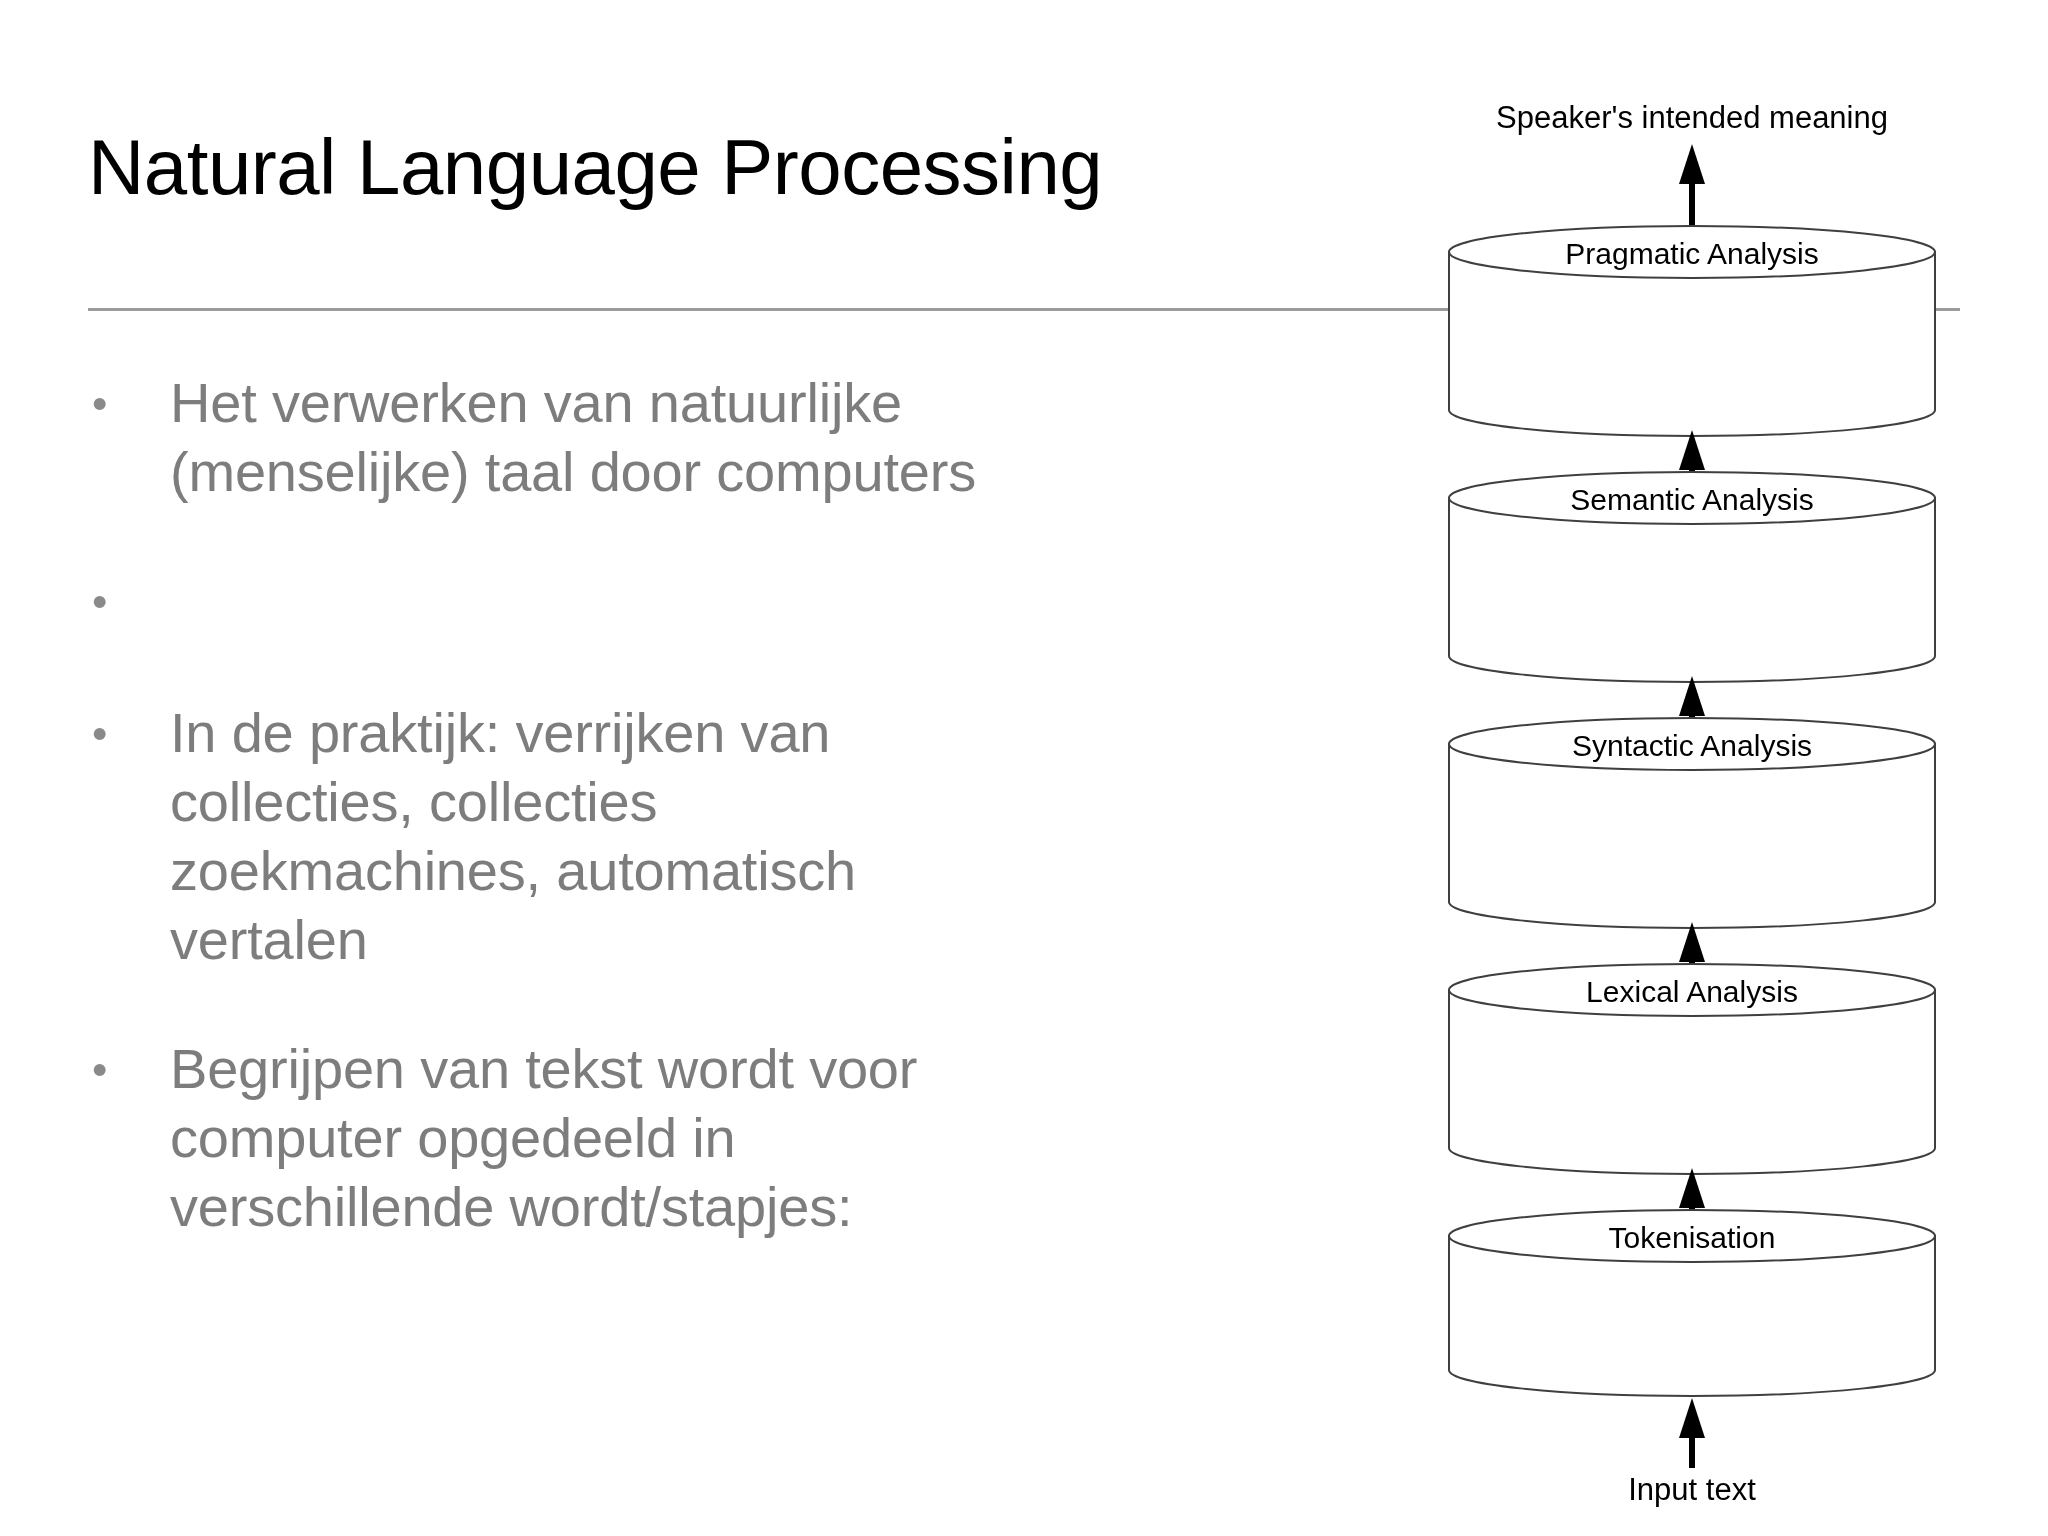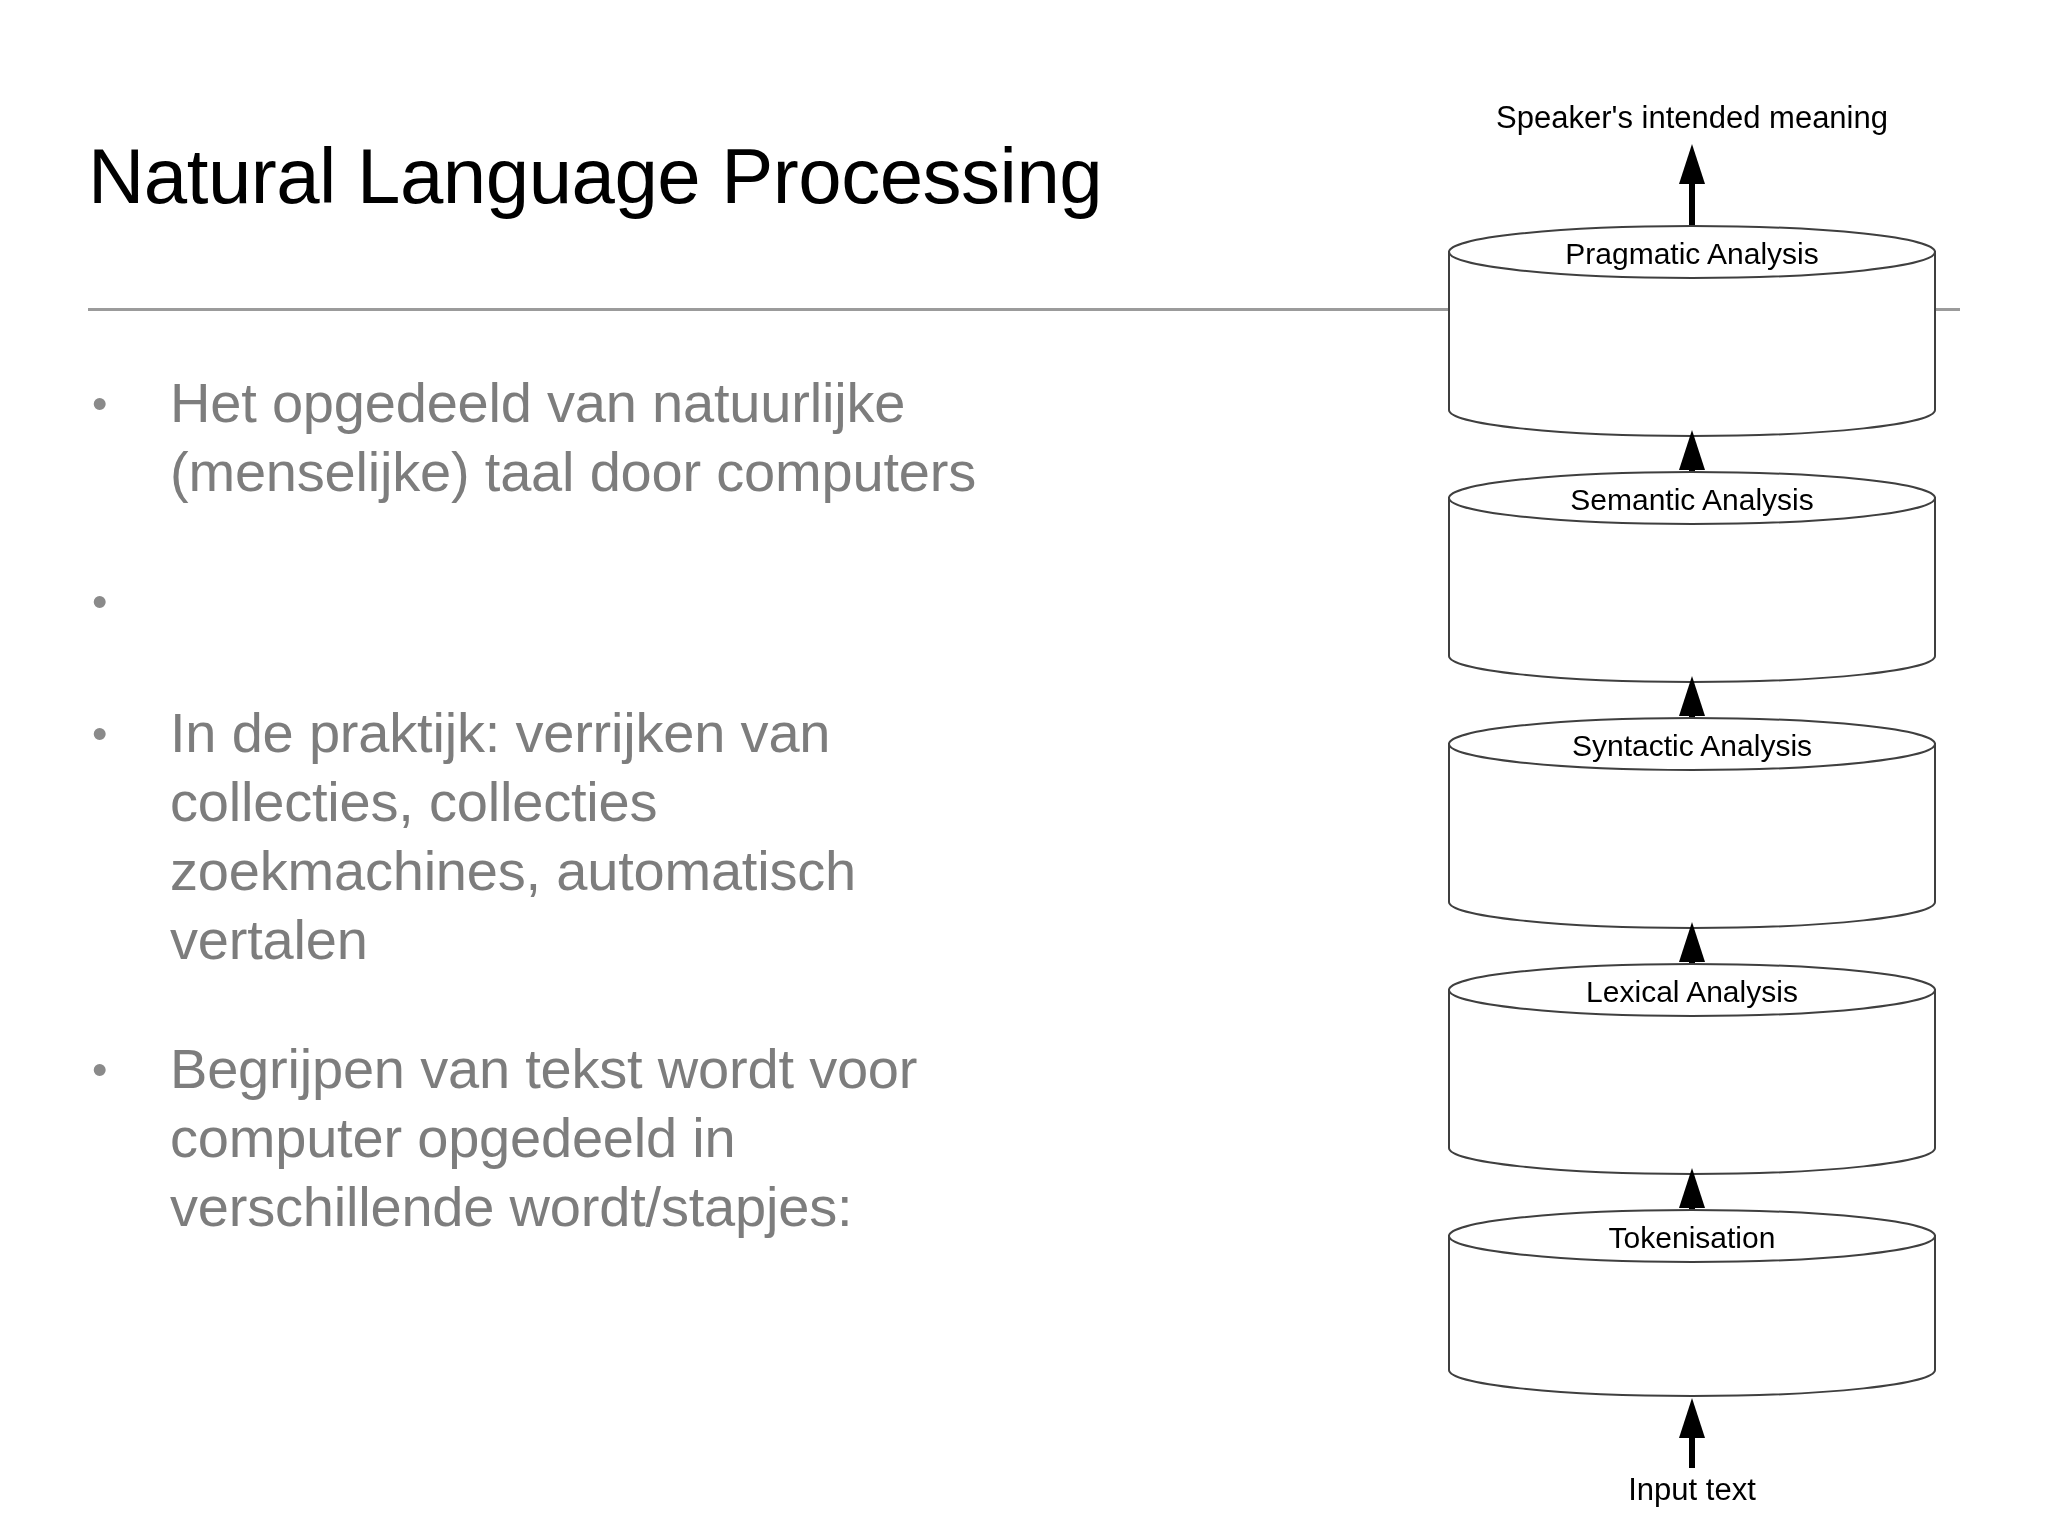--- a/index.html
+++ b/index.html
@@ -16,21 +16,21 @@
     width: 2048px;
     height: 1536px;
     background: #ffffff;
     overflow: hidden;
   }
 
   
   #slide-title {
     position: absolute;
     left: 88px;
-    top: 121px;
+    top: 112px;
     width: 1100px;
     height: 110px;
     font-size: 78px;
     line-height: 110px;
     font-weight: 300;
     color: #000000;
     letter-spacing: -0.5px;
     white-space: nowrap;
   }
 
@@ -119,21 +119,21 @@
 <div id="slide">
 
   <div id="slide-title">Natural Language Processing</div>
 
   <div id="title-rule"></div>
 
   <div id="bullet-list">
 
     <div class="bullet-row">
       <span class="bullet-mark">•</span>
-      <span class="bullet-text">Het opgedeeld van natuurlijke (menselijke) taal door computers</span>
+      <span class="bullet-text">Het verwerken van natuurlijke (menselijke) taal door computers</span>
     </div>
 
     <div class="bullet-row">
       <span class="bullet-mark">•</span>
     </div>
 
     <div class="bullet-row">
       <span class="bullet-mark">•</span>
       <span class="bullet-text">In de praktijk: verrijken van collecties, collecties zoekmachines, automatisch vertalen</span>
     </div>

